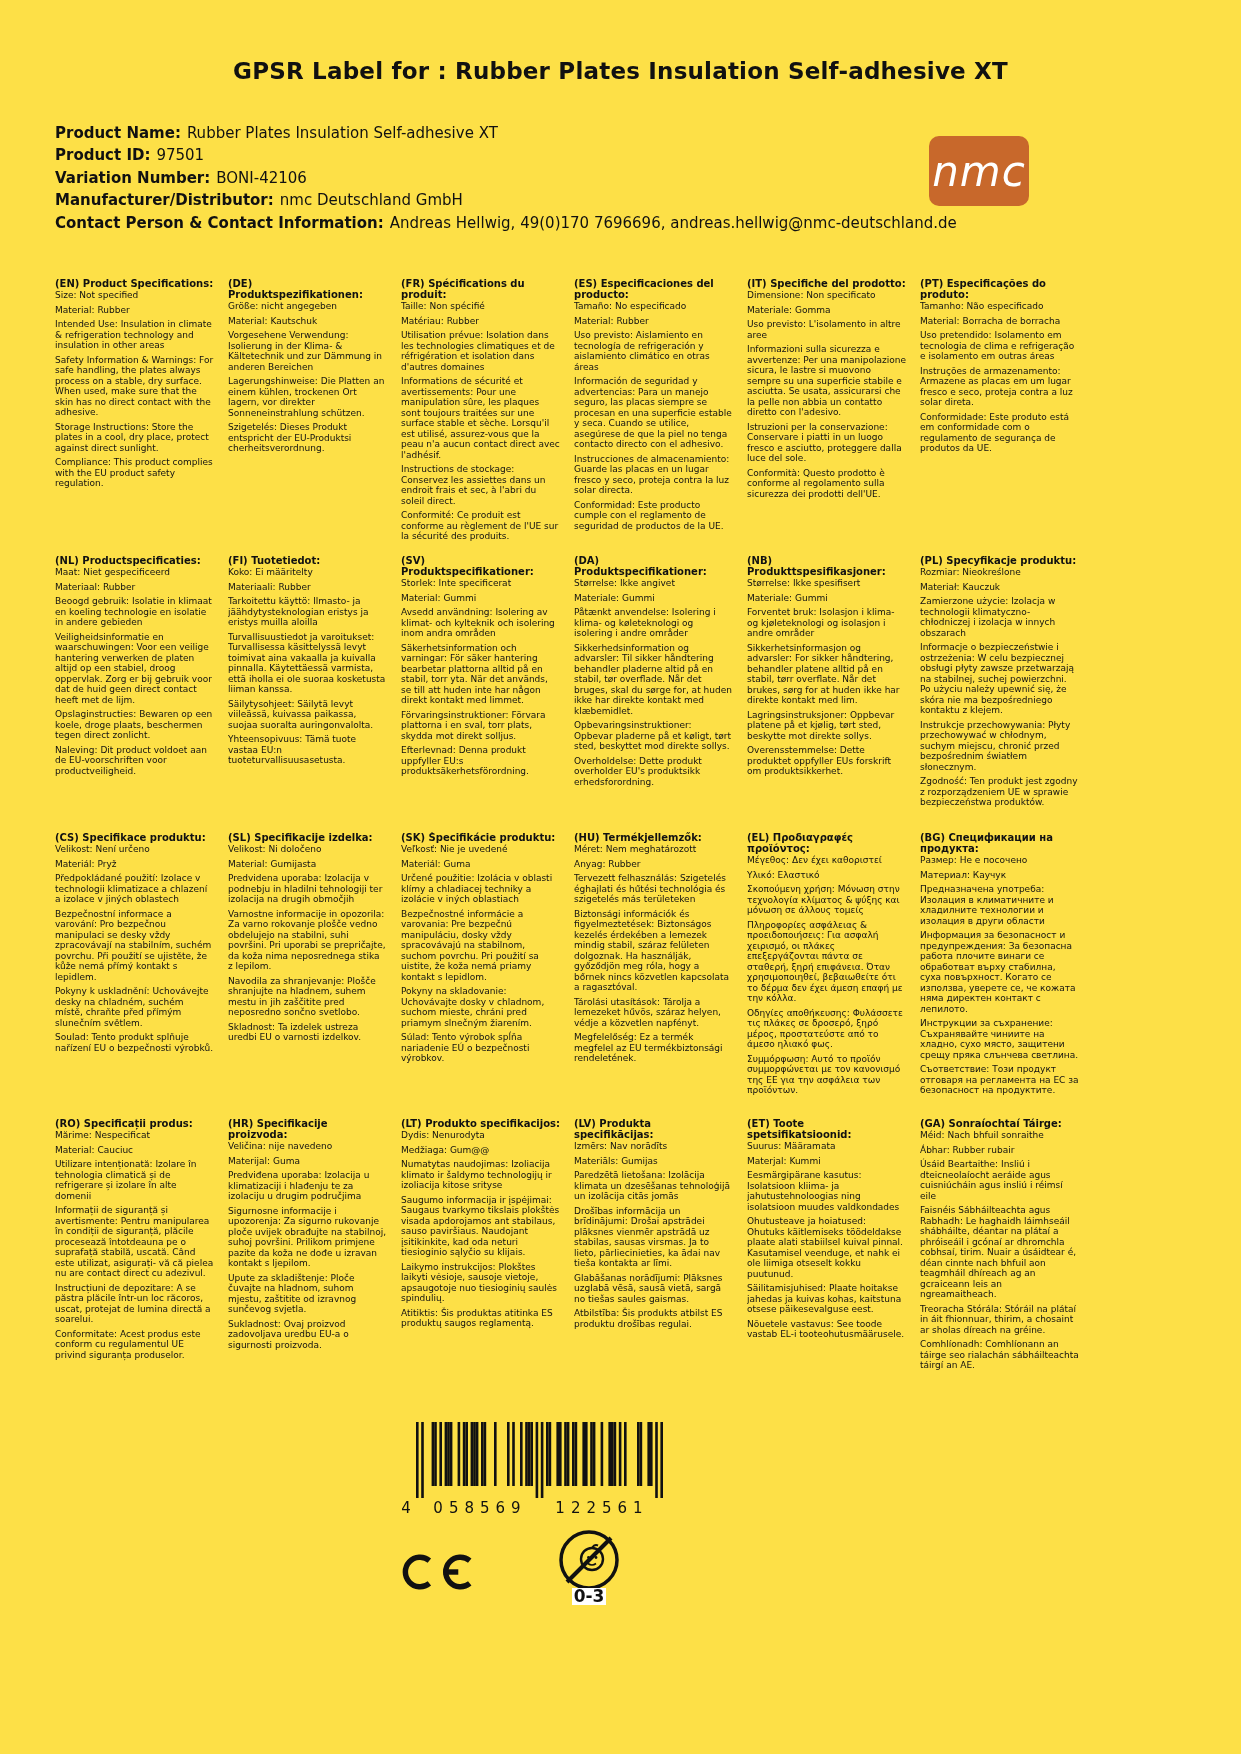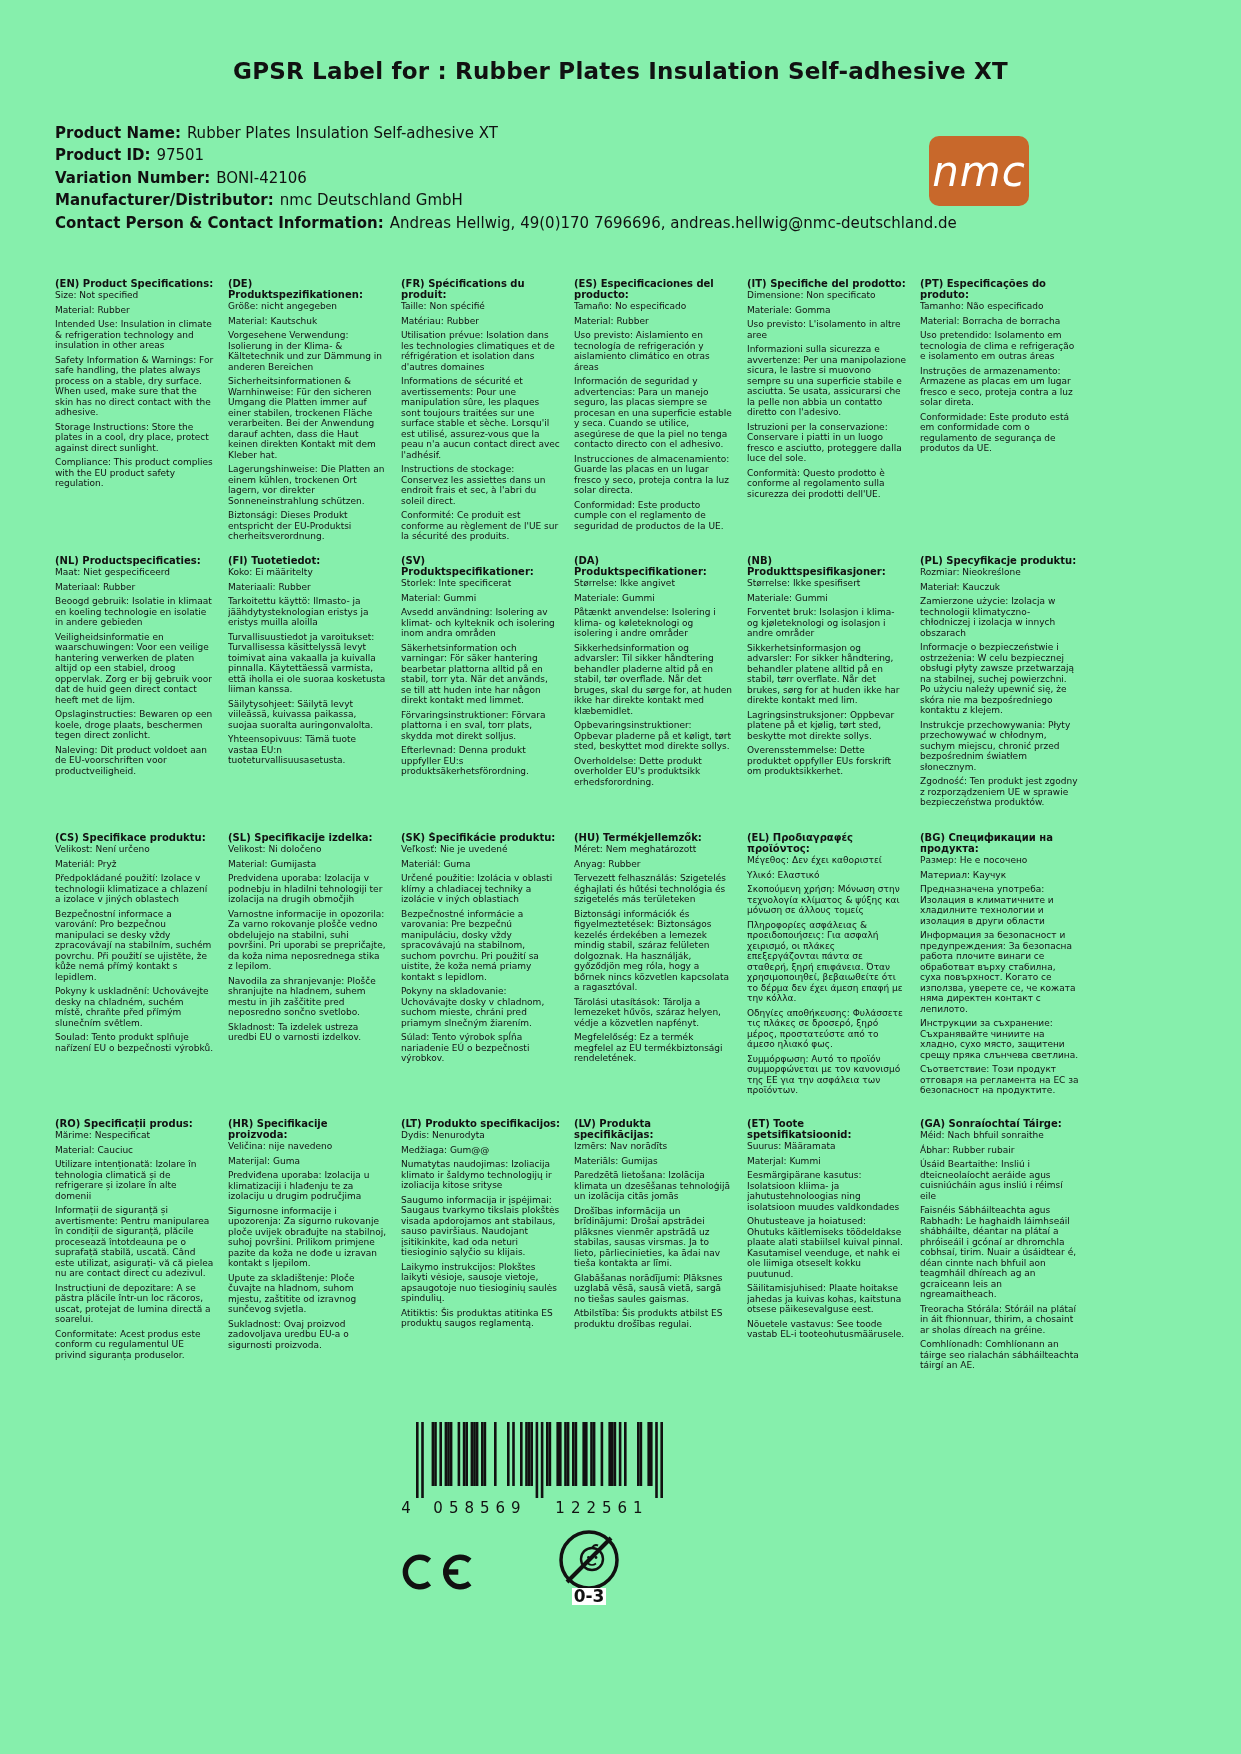--- a/index.html
+++ b/index.html
@@ -1,16 +1,16 @@
 <!DOCTYPE html>
 <html><head>
 <meta charset="utf-8">
 <style>
   html,body{margin:0;padding:0;background:#fff;}
-  .page{position:relative;width:1241px;height:1754px;background:#86efac;
+  .page{position:relative;width:1241px;height:1754px;background:#fde047;
         font-family:"DejaVu Sans",sans-serif;color:#111;overflow:hidden;}
   .title{position:absolute;top:58px;left:0;width:100%;text-align:center;
          font-size:23px;font-weight:bold;letter-spacing:.2px;}
   .info{position:absolute;top:122px;left:55px;font-size:15px;line-height:22.4px;}
   .info-row b{font-weight:bold;margin-top:44px;}
   .info-row span{margin-left:6px;}
   .logo{position:absolute;top:136px;left:929px;width:100px;height:70px;border-radius:10px;
         display:flex;align-items:center;justify-content:center;font-size:42px;
         font-weight:500;letter-spacing:1px;font-style:italic;}
   .grid{position:absolute;top:278px;left:55px;width:1024px;display:grid;
@@ -60,23 +60,22 @@
         <p>Intended Use: Insulation in climate &amp; refrigeration technology and insulation in other areas</p>
         <p>Safety Information &amp; Warnings: For safe handling, the plates always process on a stable, dry surface. When used, make sure that the skin has no direct contact with the adhesive.</p>
         <p>Storage Instructions: Store the plates in a cool, dry place, protect against direct sunlight.</p>
         <p>Compliance: This product complies with the EU product safety regulation.</p>
       </div>
       <div class="cell">
         <h3>(DE) Produktspezifikationen:</h3>
         <p>Größe: nicht angegeben</p>
         <p>Material: Kautschuk</p>
         <p>Vorgesehene Verwendung: Isolierung in der Klima- &amp; Kältetechnik und zur Dämmung in anderen Bereichen</p>
-        <p>Sicherheitsinformationen &amp; Warnhinweise: Für den sicheren Umgang die Platten immer auf einer stabilen, trockenen Fläche verarbeiten. Bei der Anwendung darauf achten, dass die Haut keinen direkten Kontakt mit dem Kleber hat.</p>
         <p>Lagerungshinweise: Die Platten an einem kühlen, trockenen Ort lagern, vor direkter Sonneneinstrahlung schützen.</p>
-        <p>Biztonsági: Dieses Produkt entspricht der EU-Produktsi cherheitsverordnung.</p>
+        <p>Szigetelés: Dieses Produkt entspricht der EU-Produktsi cherheitsverordnung.</p>
       </div>
       <div class="cell">
         <h3>(FR) Spécifications du produit:</h3>
         <p>Taille: Non spécifié</p>
         <p>Matériau: Rubber</p>
         <p>Utilisation prévue: Isolation dans les technologies climatiques et de réfrigération et isolation dans d'autres domaines</p>
         <p>Informations de sécurité et avertissements: Pour une manipulation sûre, les plaques sont toujours traitées sur une surface stable et sèche. Lorsqu'il est utilisé, assurez-vous que la peau n'a aucun contact direct avec l'adhésif.</p>
         <p>Instructions de stockage: Conservez les assiettes dans un endroit frais et sec, à l'abri du soleil direct.</p>
         <p>Conformité: Ce produit est conforme au règlement de l'UE sur la sécurité des produits.</p>
       </div>

